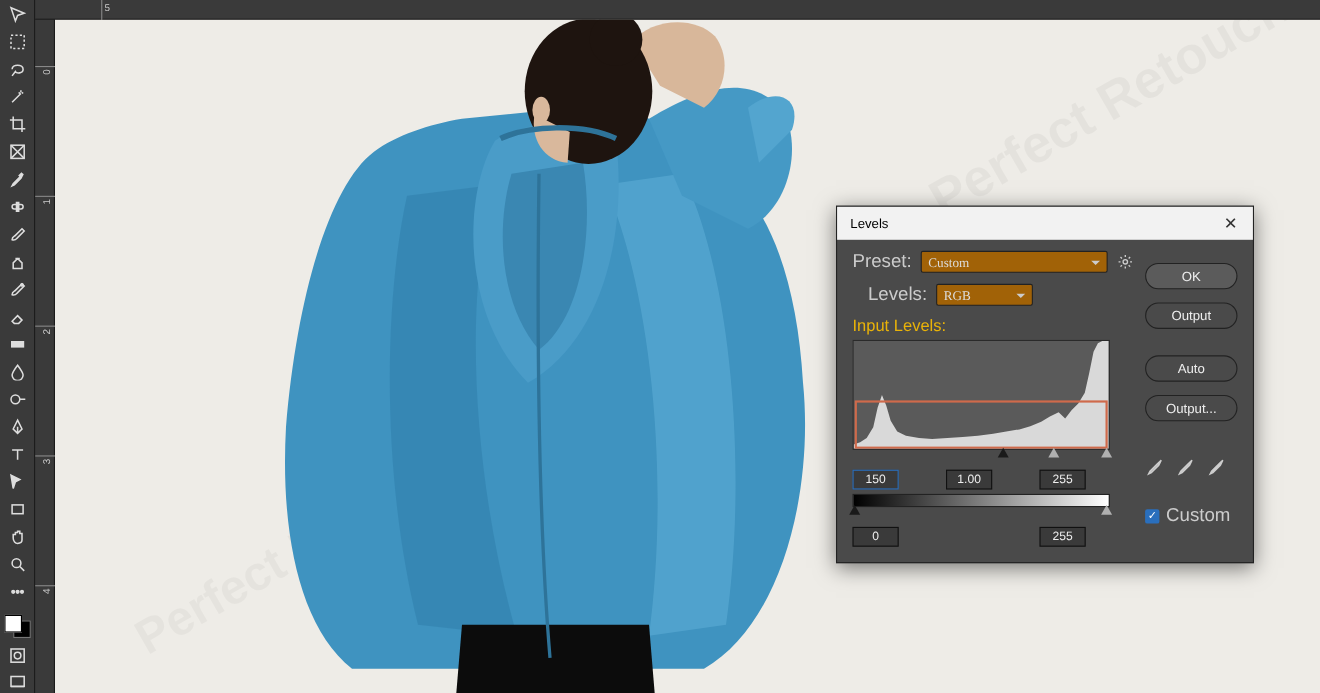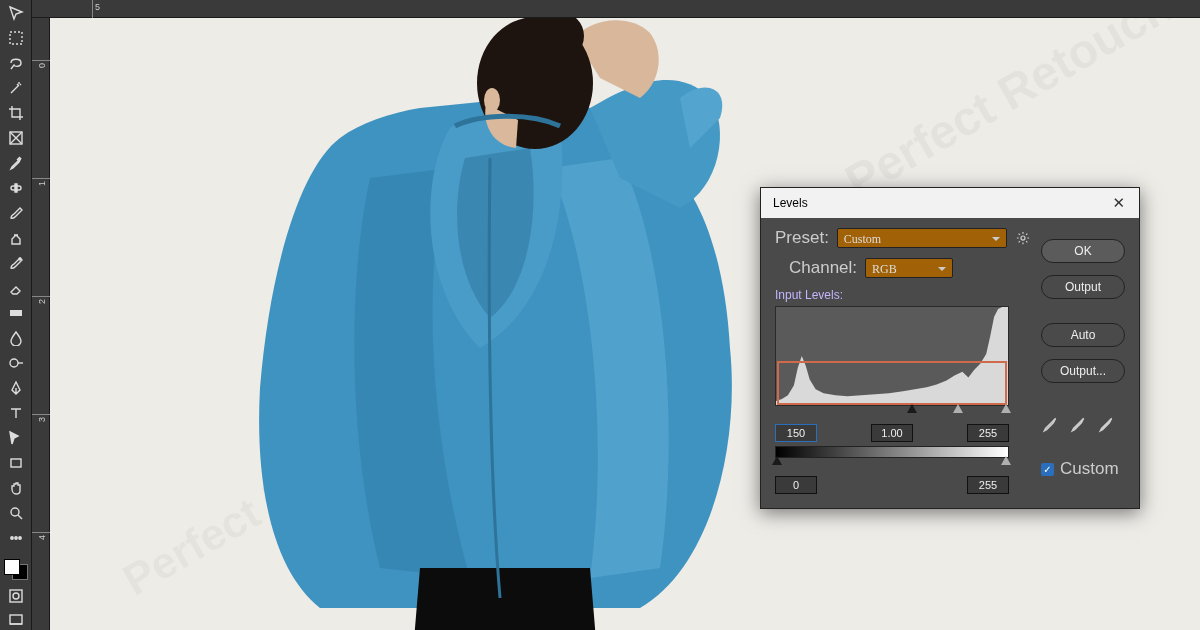--- a/index.html
+++ b/index.html
@@ -100,41 +100,41 @@
     display: flex; align-items: flex-end; font-family: Liberation Serif, serif;
   }
   .select::after {
     content: ""; position: absolute; right: 6px; top: 8px;
     border-left: 4px solid transparent; border-right: 4px solid transparent;
     border-top: 4px solid #ccc;
   }
   .gear { width: 16px; height: 16px; color: #ccc; cursor: pointer; display:flex; align-items:center; justify-content:center;}
   .gear svg { width: 14px; height: 14px; stroke: #ccc; fill: none; stroke-width: 1.4; }
 
-  .section-label { color: #c4b5fd; font-size: 12px; margin: 6px 0 4px; }
+  .section-label { color: #eab308; font-size: 15px; margin: 6px 0 4px; }
   .histo-box {
     width: 234px; height: 100px; background: #5a5a5a; border: 1px solid #2a2a2a;
     position: relative; overflow: hidden;
   }
   .histo-box svg { width: 100%; height: 100%; display: block; }
   .highlight-rect {
     position: absolute; left: 1px; right: 1px; bottom: 0; height: 44px;
     border: 2px solid #cf6a4b;
     pointer-events:none;
   }
   .slider-row {
     width: 234px; height: 14px; position: relative; margin-top: -2px;
   }
   .sld { position:absolute; top:0; width:0; height:0;
     border-left:5px solid transparent; border-right:5px solid transparent;
     border-bottom:9px solid #b0b0b0; transform: translateX(-5px); cursor:pointer;
   }
   .sld.black { border-bottom-color: #1a1a1a; }
   .inputs-row {
-    width: 234px; display: flex; justify-content: space-between; margin-top: 6px;
+    width: 212px; display: flex; justify-content: space-between; margin-top: 6px;
   }
   .num {
     background: #3a3a3a; border: 1px solid #111; color: #eee;
     width: 42px; height: 18px; font-size: 11px; text-align: center;
     display:flex; align-items:center; justify-content:center;
   }
   .num.active { border: 1px solid #2a6fbd; }
   .out-gradient {
     width: 234px; height: 12px; margin-top: 4px;
     background: linear-gradient(to right, #000, #fff);
@@ -372,21 +372,21 @@
         </div>
         <div class="gear">
           <svg viewBox="0 0 16 16">
               <circle cx="8" cy="8" r="2.3"></circle>
               <path d="M8 1 L8 3 M8 13 L8 15 M1 8 L3 8 M13 8 L15 8 M3 3 L4.5 4.5 M11.5 11.5 L13 13 M13 3 L11.5 4.5 M4.5 11.5 L3 13"></path>
             </svg>
         </div>
       </div>
 
       <div class="row" style="margin-left:14px">
-        <span class="lbl">Channel:</span>
+        <span class="lbl">Levels:</span>
         <div class="select" style="width:88px">
           <span>RGB</span>
         </div>
       </div>
 
       <div class="section-label">Input Levels:</div>
 
       <div class="histo-box">
         <svg viewBox="0 0 234 100" preserveAspectRatio="none">
           <path fill="#d9d9d9" d="M0 100 L0 96

